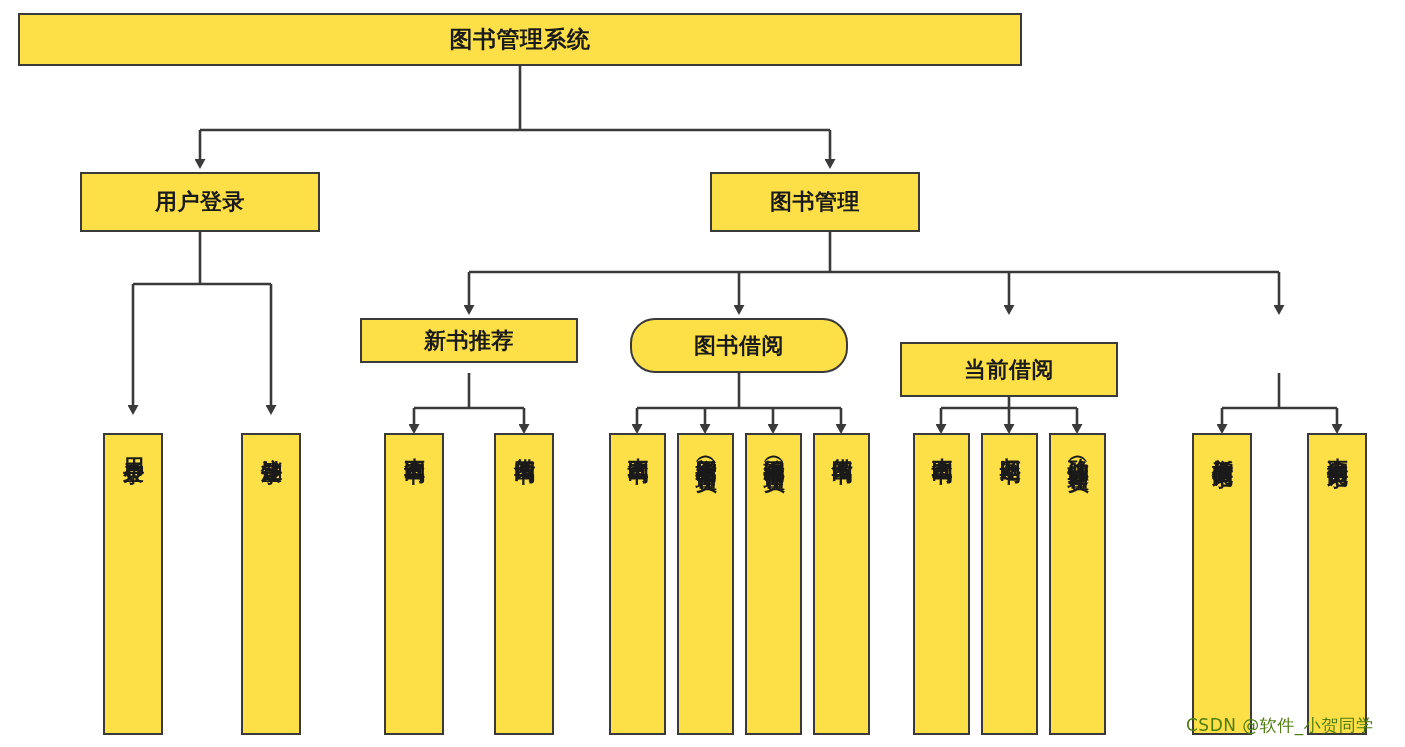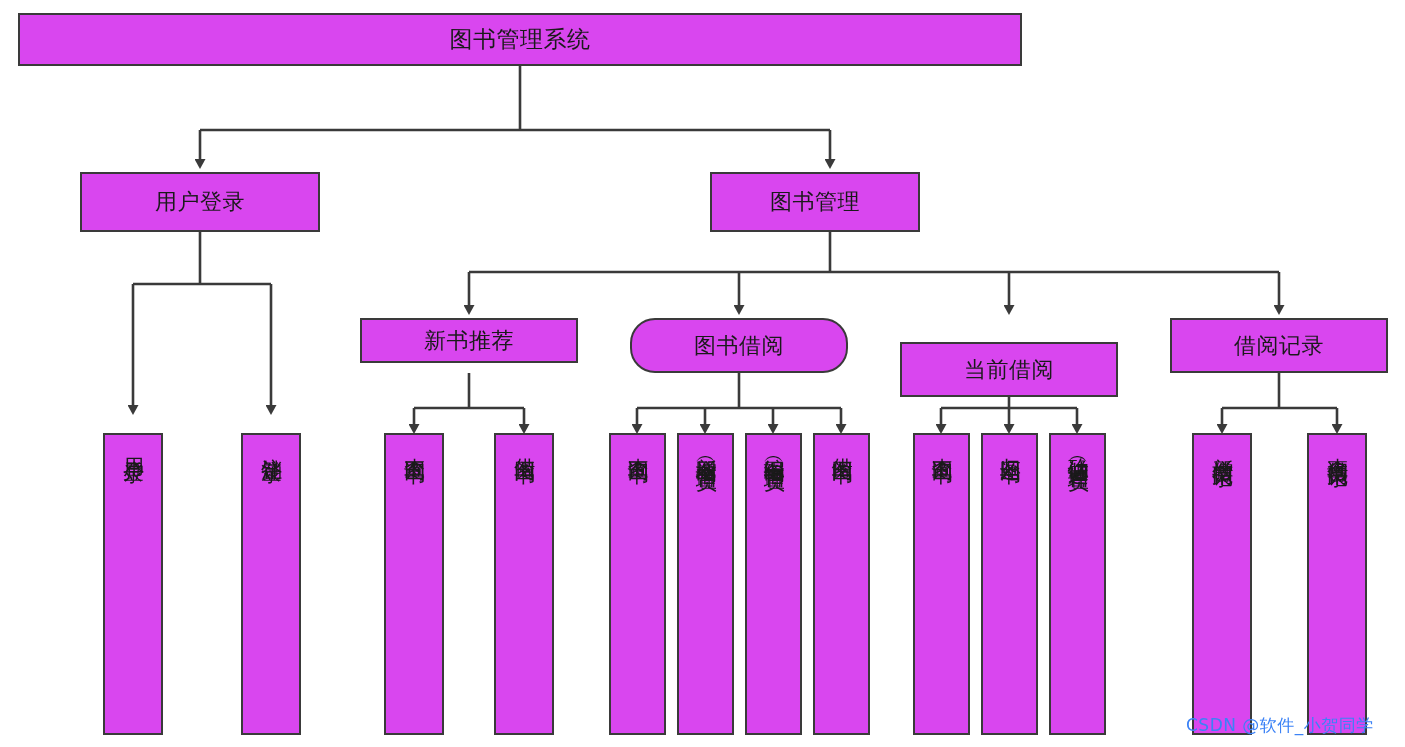--- a/index.html
+++ b/index.html
@@ -22,27 +22,28 @@
     position: absolute;
     left: 0;
     top: 0;
     width: 1405px;
     height: 747px;
     pointer-events: none;
   }
   .node {
     position: absolute;
     box-sizing: border-box;
-    background: #d946ef;
+    background: #fde047;
     border: 2.5px solid #3a3a3a;
     display: flex;
     align-items: center;
     justify-content: center;
     color: #1a1a1a;
     z-index: 2;
+    font-weight: bold;
   }
   .node .label {
     font-size: 22px;
     line-height: 1.18;
     letter-spacing: 0.5px;
     white-space: nowrap;
   }
   .node.root .label { font-size: 23px; }
   .node.vertical {
     align-items: flex-start;
@@ -56,21 +57,21 @@
     line-height: 1.22;
     letter-spacing: 2px;
     white-space: normal;
     max-height: 100%;
   }
   .watermark {
     position: absolute;
     left: 1186px;
     top: 714px;
     font-size: 17px;
-    color: #3b82f6;
+    color: #4d7c0f;
     letter-spacing: 0.5px;
     z-index: 5;
     white-space: nowrap;
   }
 </style>
 </head>
 <body>
 
 <div id="canvas">
 
@@ -137,23 +138,20 @@
 
   <div class="node" style="left:360px; top:318px; width:218px; height:45px;">
     <span class="label">新书推荐</span>
   </div>
   <div class="node" style="left:630px; top:318px; width:218px; height:55px;border-radius:25px;">
     <span class="label">图书借阅</span>
   </div>
   <div class="node" style="left:900px; top:318px; width:218px; height:55px;margin-top:24px;">
     <span class="label">当前借阅</span>
   </div>
-  <div class="node" style="left:1170px; top:318px; width:218px; height:55px;">
-    <span class="label">借阅记录</span>
-  </div>
 
   <div class="node vertical" style="left:103px; top:433px; width:60px; height:302px;">
     <span class="label">用户登录</span>
   </div>
   <div class="node vertical" style="left:241px; top:433px; width:60px; height:302px;">
     <span class="label">注销登录</span>
   </div>
 
   <div class="node vertical" style="left:384px; top:433px; width:60px; height:302px;">
     <span class="label">查询图书</span>

